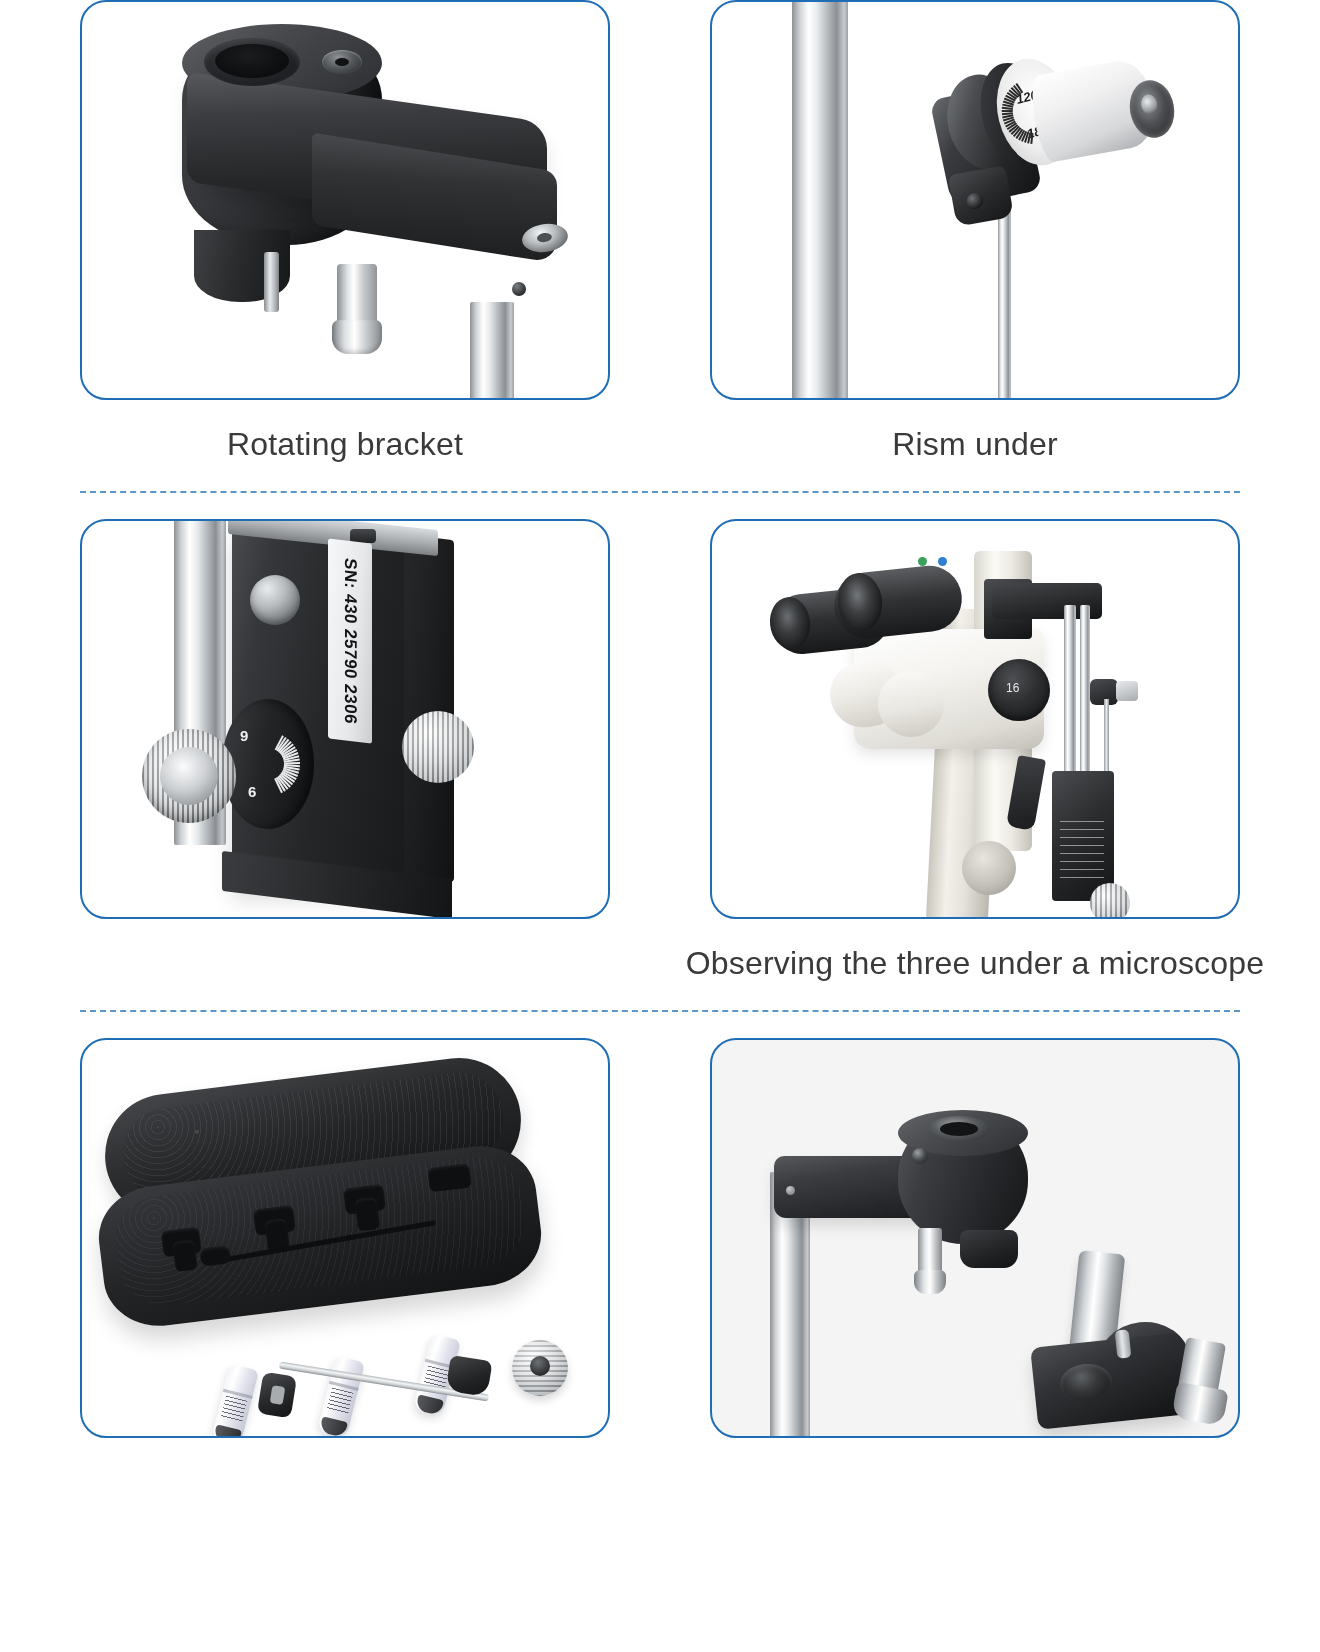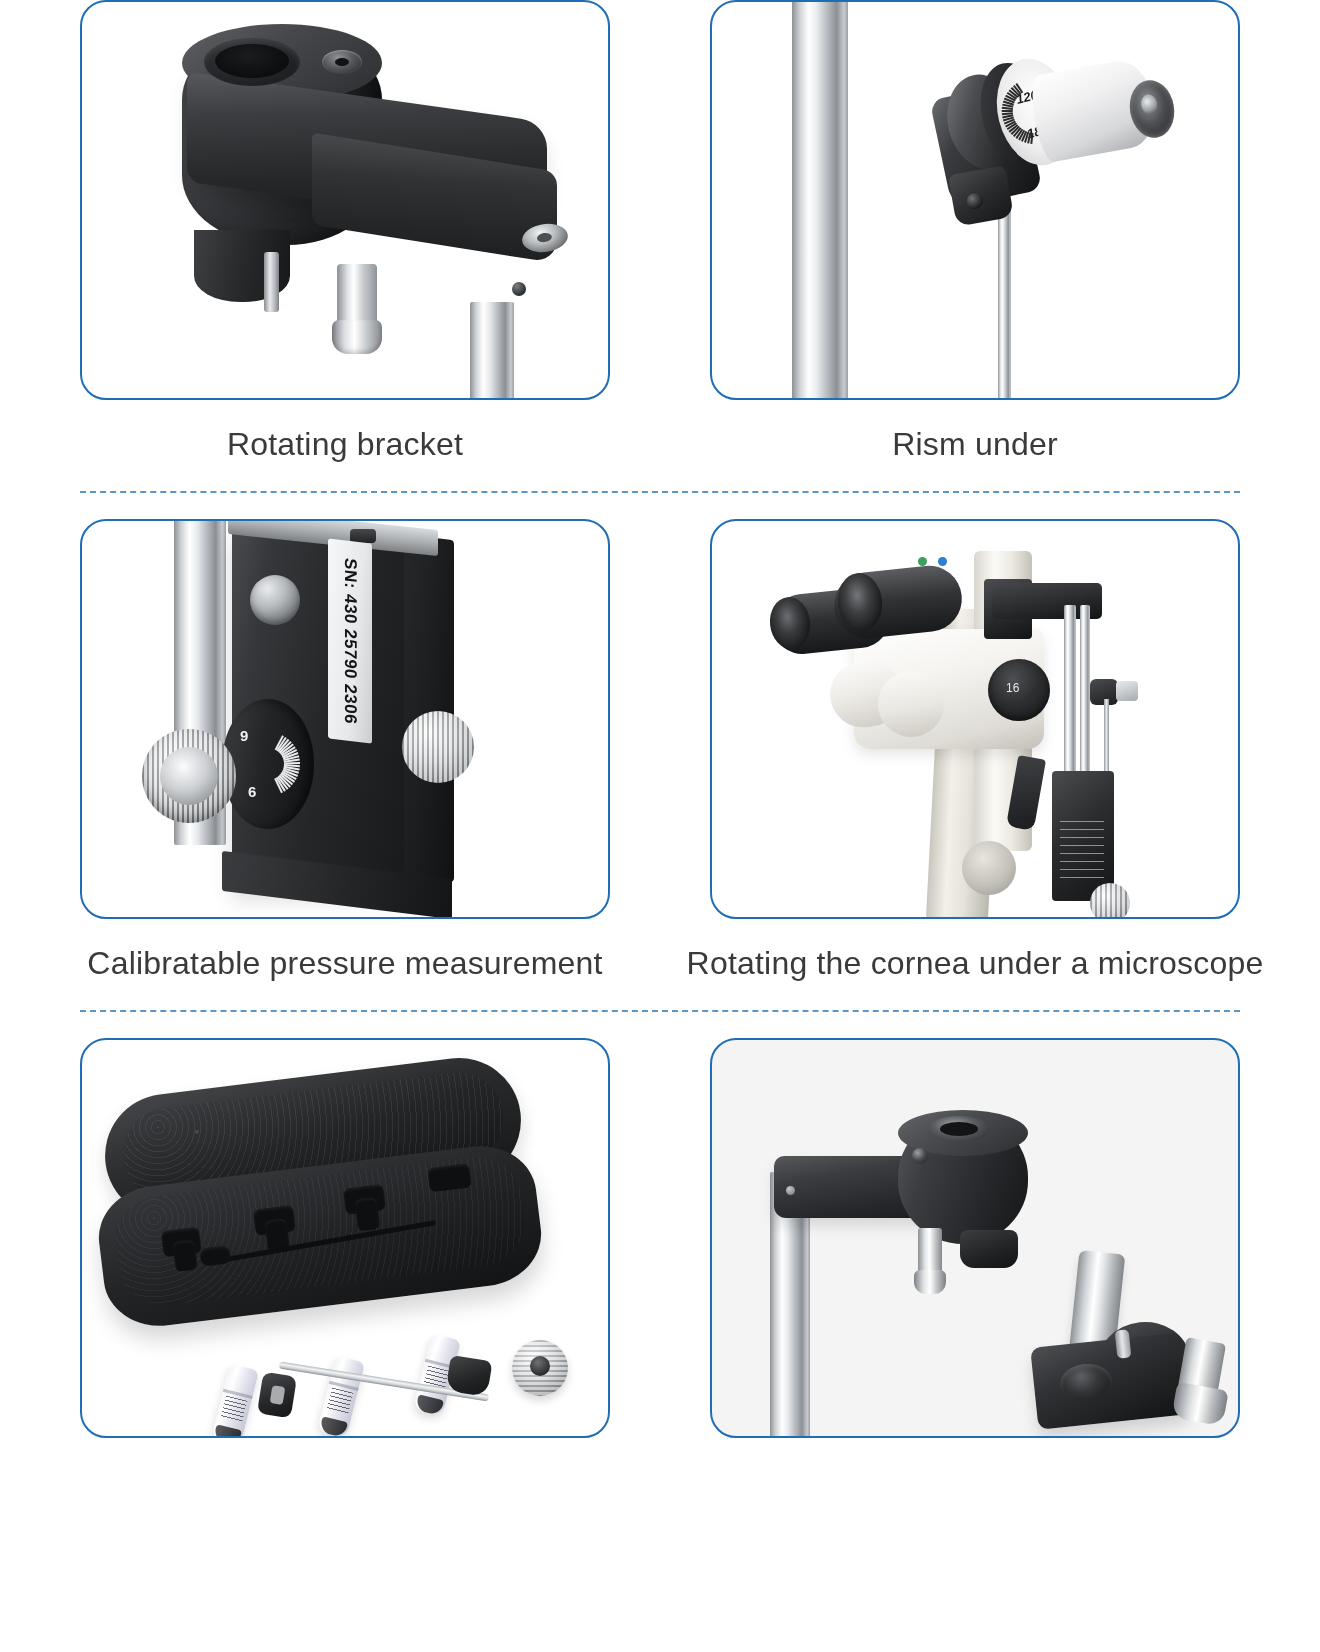--- a/index.html
+++ b/index.html
@@ -764,21 +764,20 @@
             <span class="tk" style="top: 64px; transform: rotate(52deg);"></span>
             <span class="tk" style="top: 64px; transform: rotate(58deg);"></span>
             <span class="tk" style="top: 64px; transform: rotate(64deg);"></span>
           </div>
         <div class="obj p3-knob-l">
             <i></i>
           </div>
         <div class="obj p3-knob-r"></div>
         <div class="obj p3-base"></div>
       </div>
-      <div class="caption">Calibratable pressure measurement</div>
     </div>
 
     <div class="cell">
       <div class="panel">
         <div class="obj p4-col"></div>
         <div class="obj p4-col2"></div>
         <div class="obj p4-leddot2"></div>
         <div class="obj p4-leddot"></div>
         <div class="obj p4-body"></div>
         <div class="obj p4-arm-wht"></div>
@@ -796,21 +795,21 @@
         <div class="obj p4-rail-b chrome-post"></div>
         <div class="obj p4-ton-head"></div>
         <div class="obj p4-ton-tip"></div>
         <div class="obj p4-ton-arm"></div>
         <div class="obj p4-ton-body"></div>
         <div class="p4-ton-rows"></div>
         <div class="obj p4-ton-knob"></div>
         <div class="obj p4-lever"></div>
         <div class="obj p4-base-disc"></div>
       </div>
-      <div class="caption">Rotating the cornea under a microscope</div>
+      <div class="caption">Observing the three under a microscope</div>
     </div>
 
   </div>
 
   <div class="divider"></div>
 
   <div class="row">
 
     <div class="cell">
       <div class="panel">

